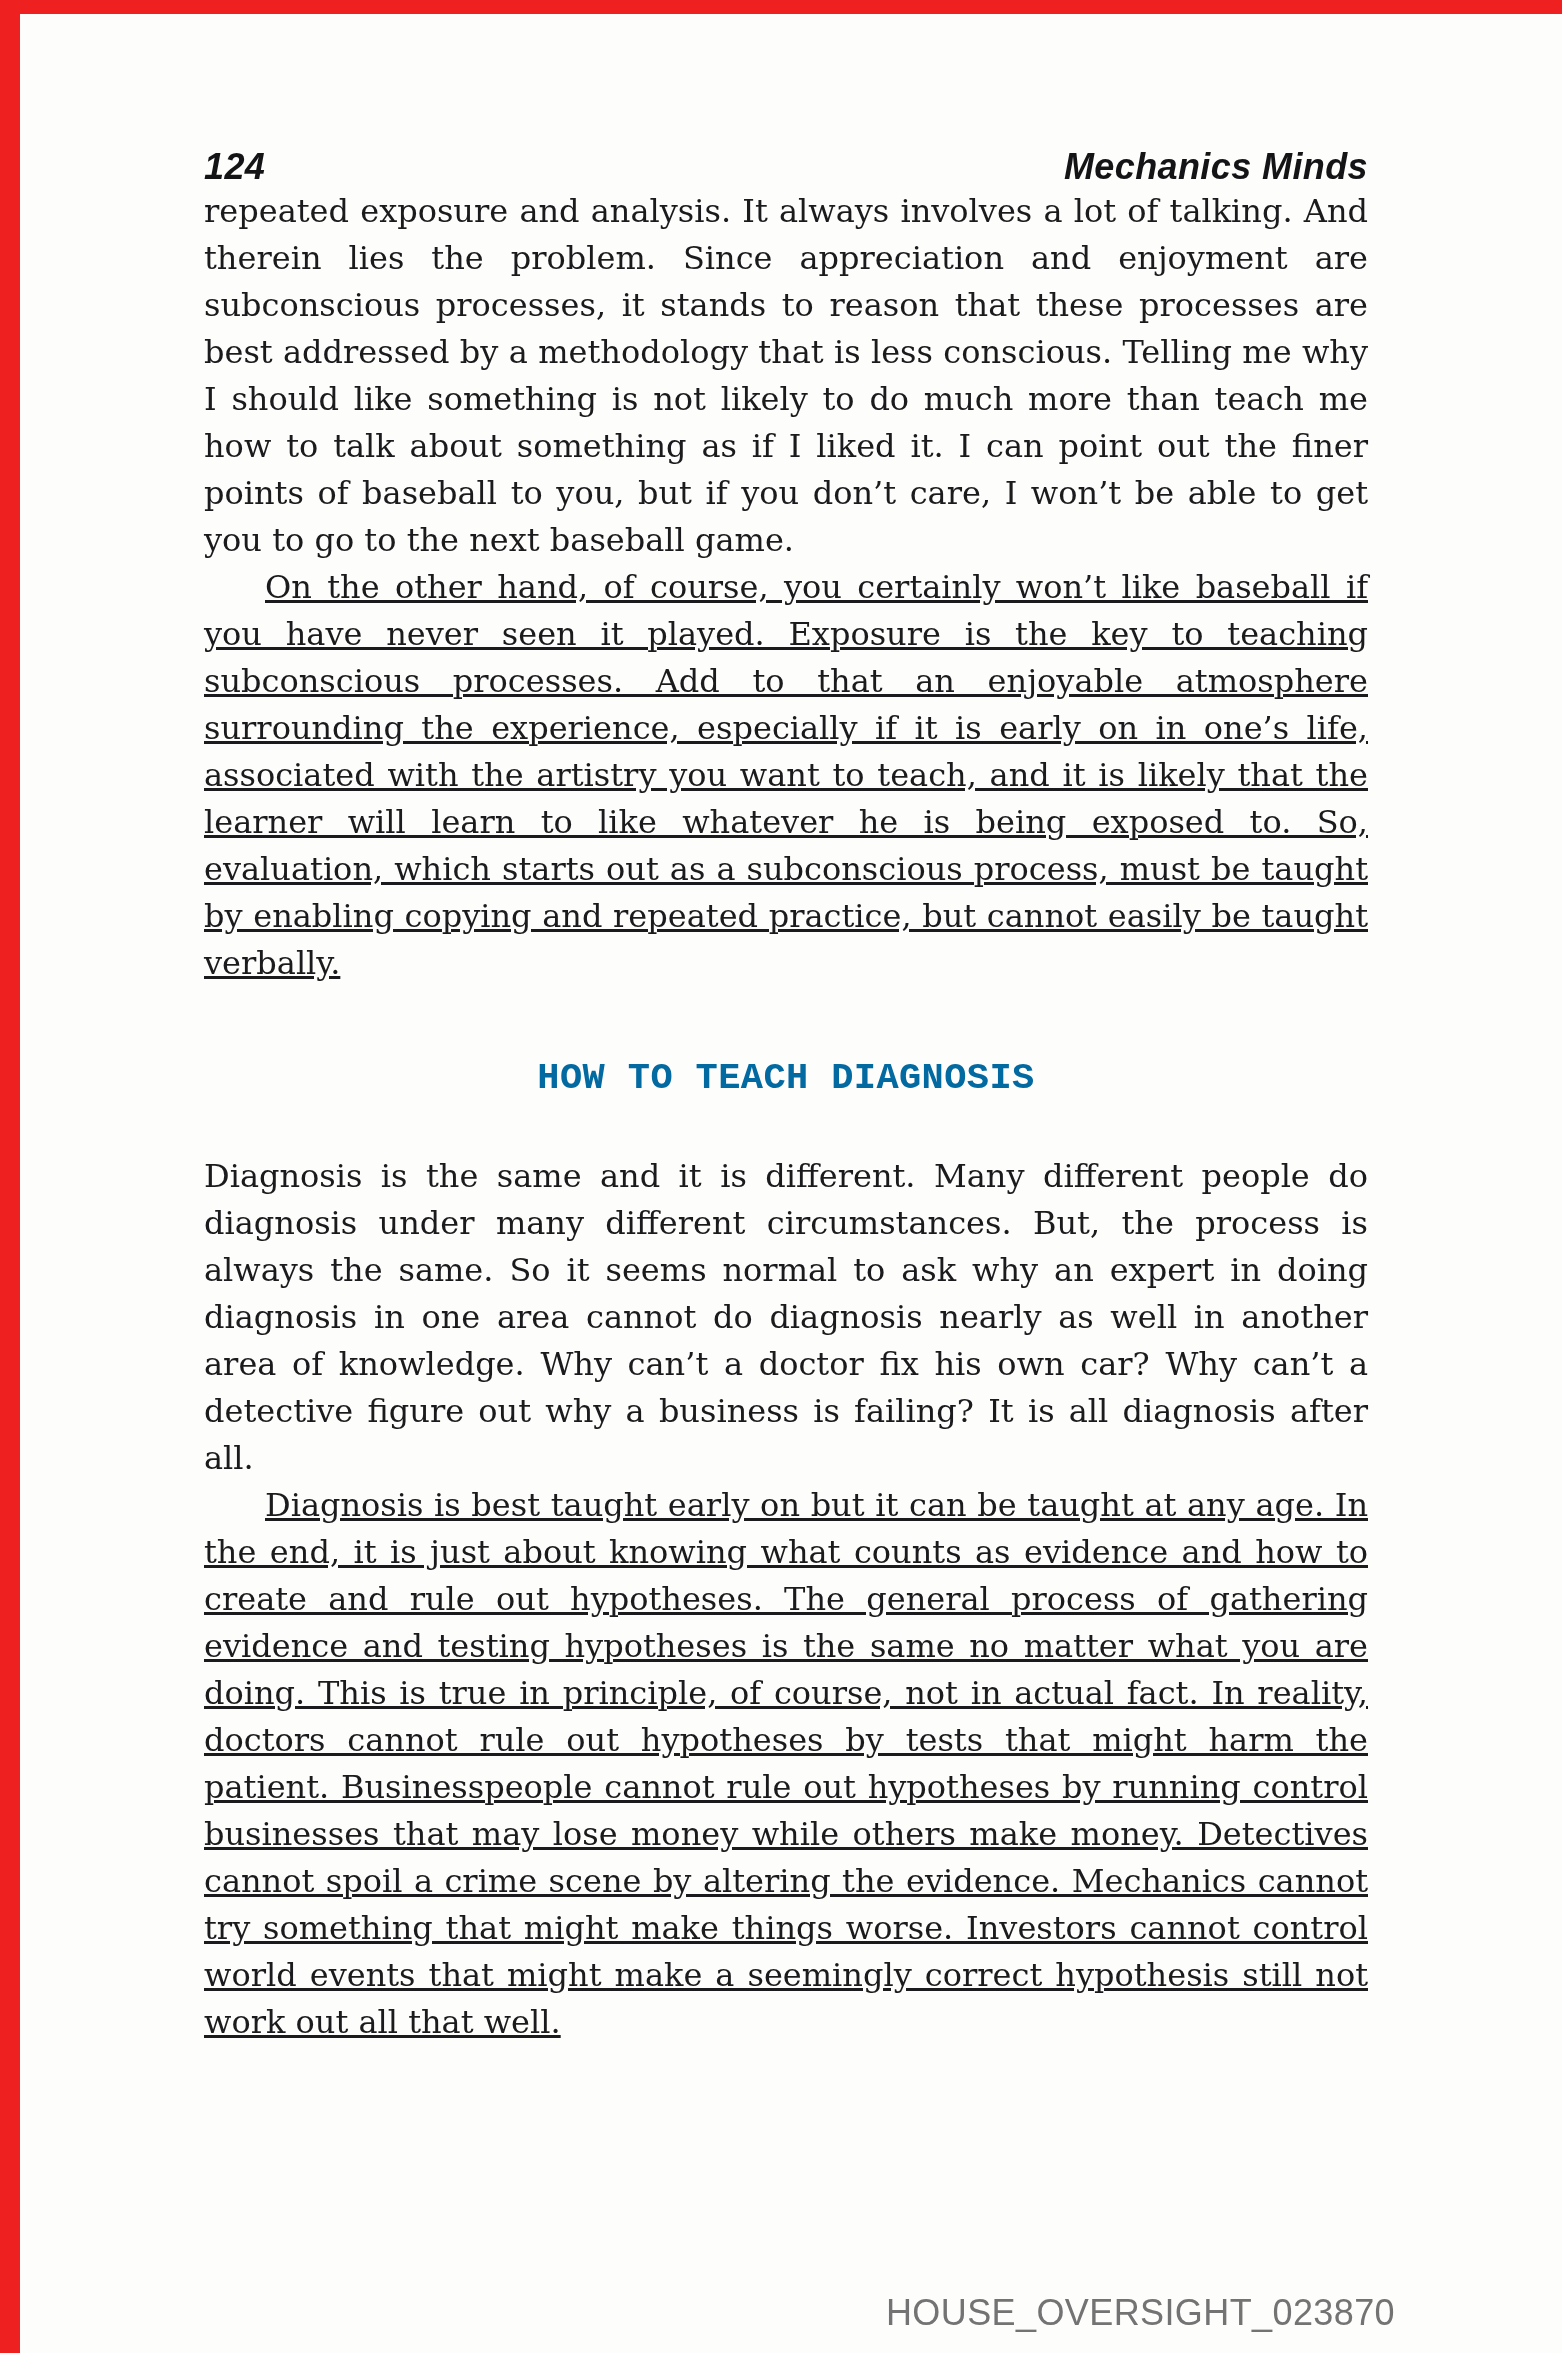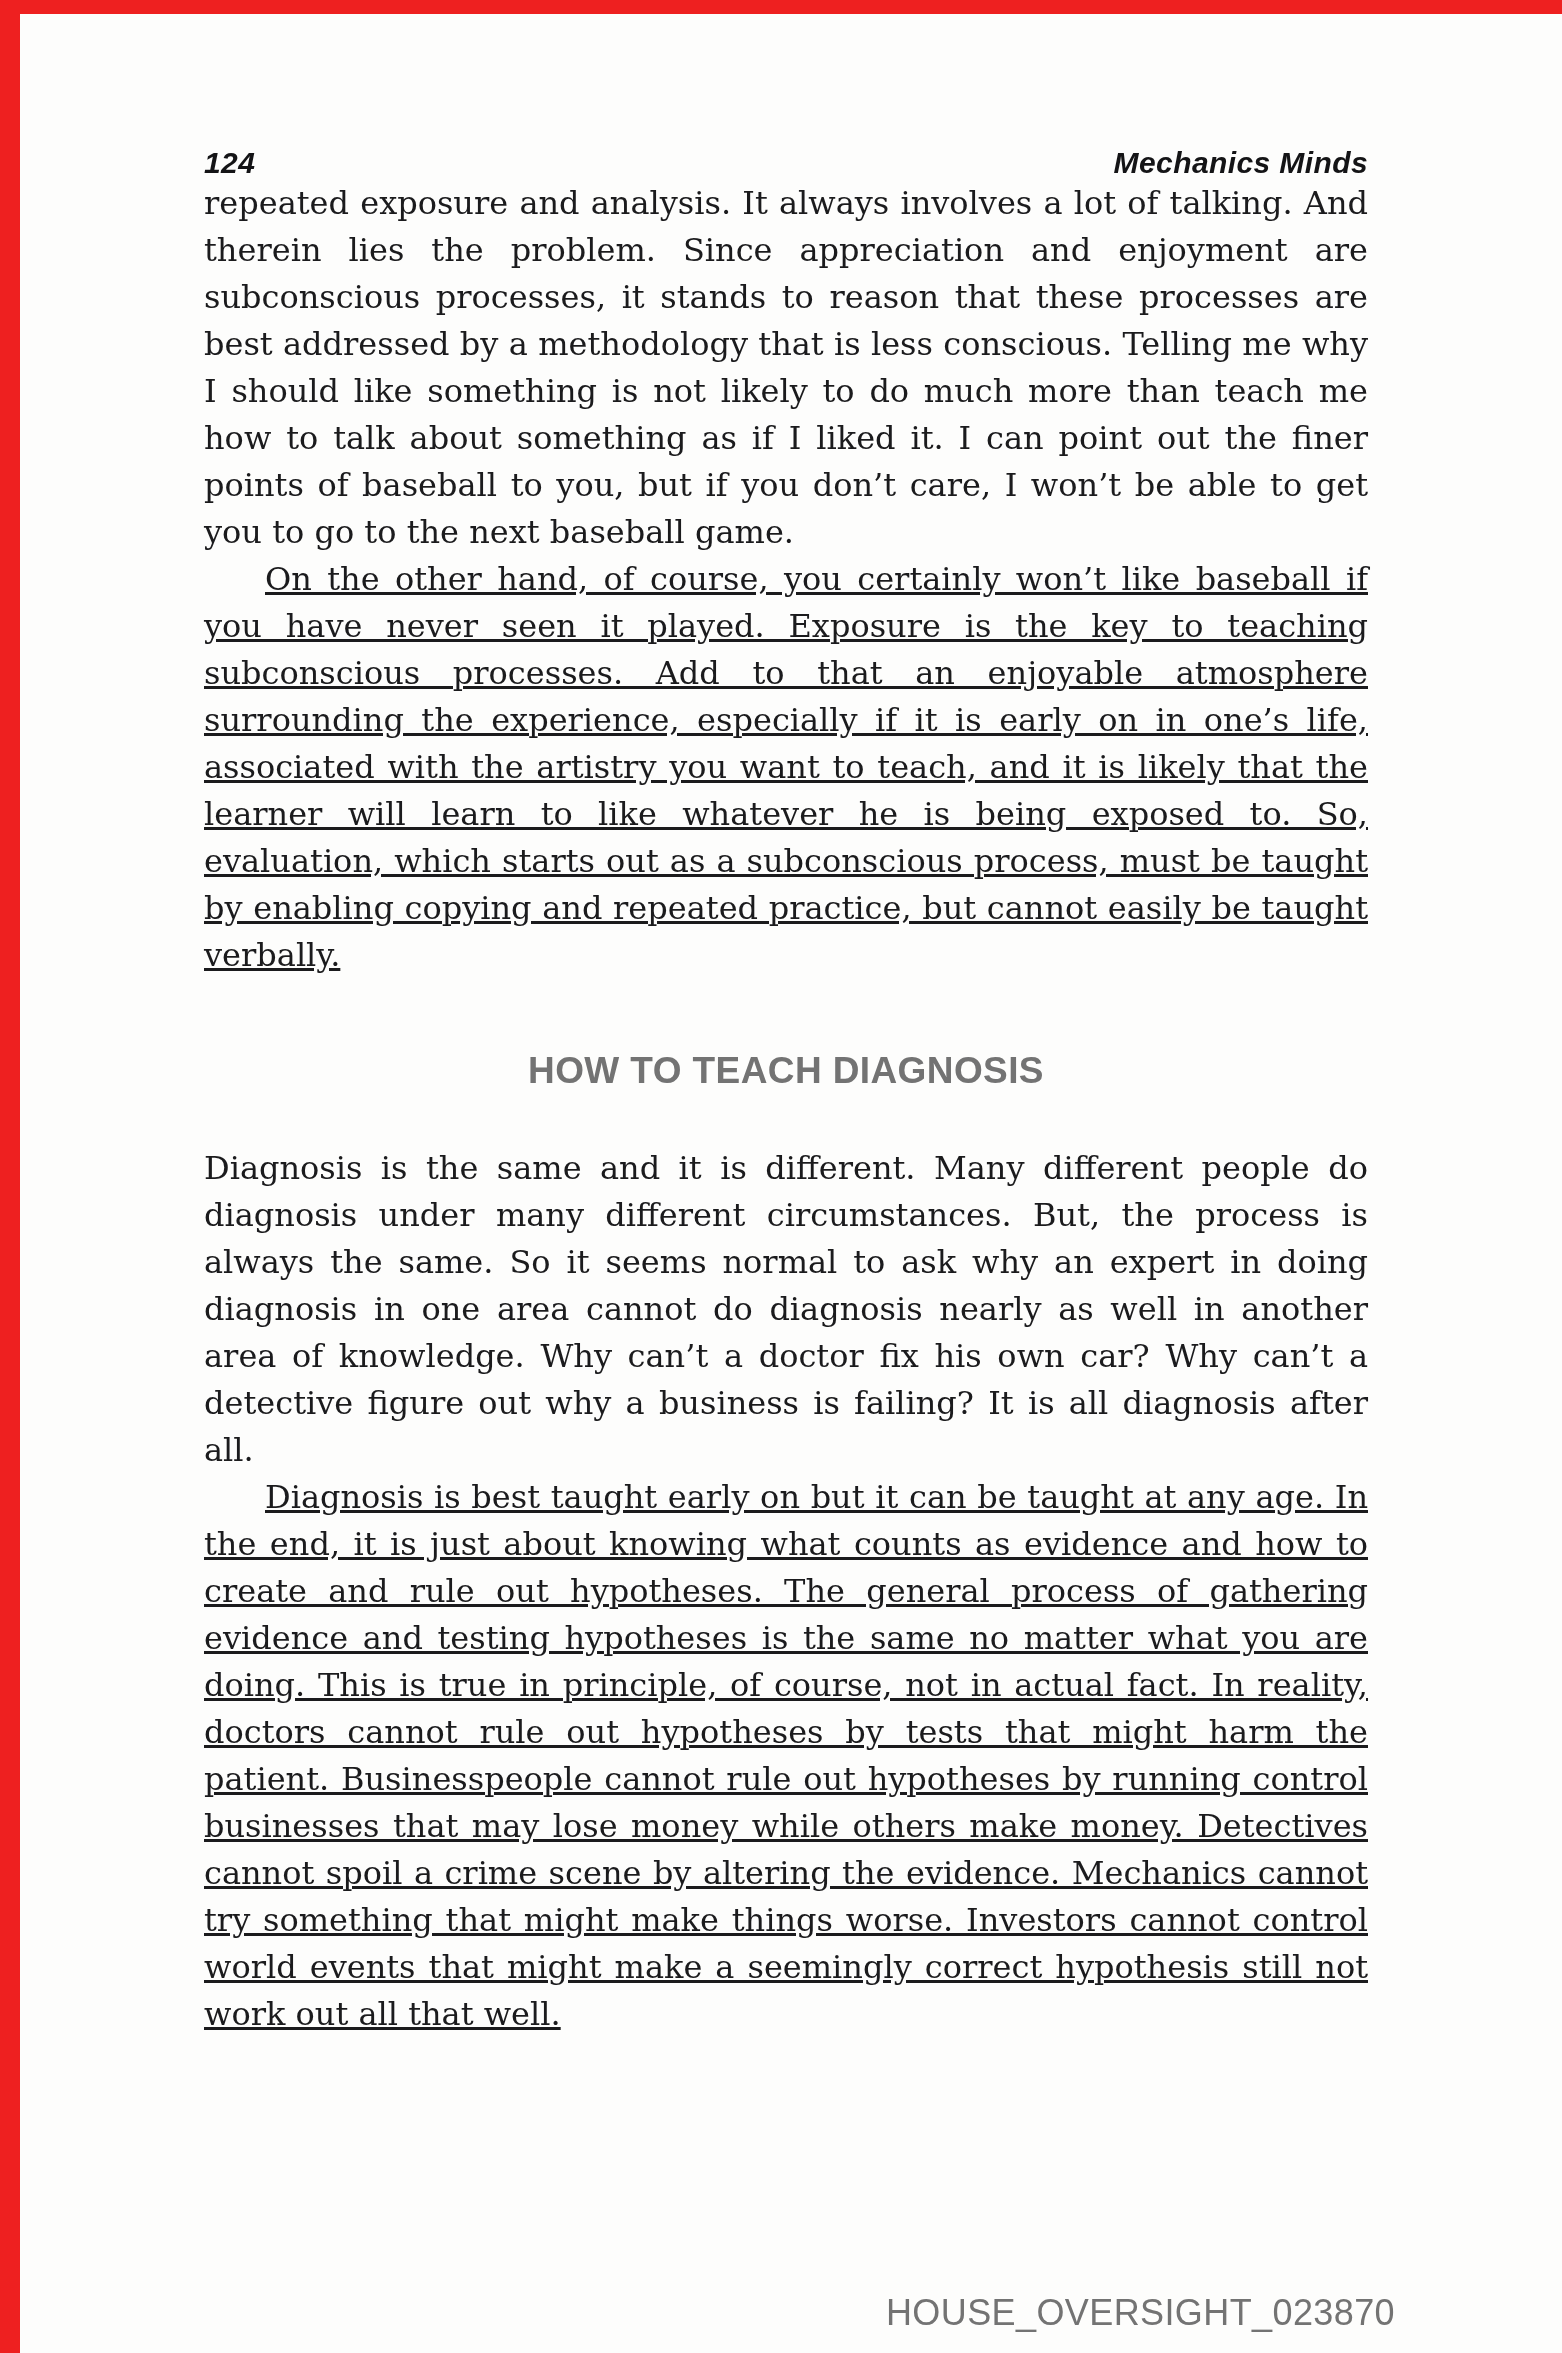--- a/index.html
+++ b/index.html
@@ -36,46 +36,46 @@
     right: 194px;
     top: 146px;
   }
   .running-header {
     display: flex;
     justify-content: space-between;
     align-items: baseline;
     font-family: "Liberation Sans", sans-serif;
     font-weight: bold;
     font-style: italic;
-    font-size: 30px;
+    font-size: 36px;
     letter-spacing: 0.4px;
     color: #141416;
   }
   .body-text {
     font-size: 32px;
     line-height: 47px;
     text-align: justify;
   }
   .body-text p {
     margin: 0;
     padding: 0;
   }
   .body-text p.indent {
     text-indent: 61px;
     text-decoration: underline;
   }
   .section-heading {
-    font-family: Liberation Sans, sans-serif;
+    font-family: Liberation Mono, monospace;
     font-weight: bold;
     font-style: normal;
     font-size: 37px;
     letter-spacing: 0.4px;
     text-align: center;
     margin: 68px 0 51px 0;
-    color: #737373;
+    color: #0369a1;
   }
   .bates-stamp {
     position: absolute;
     right: 167px;
     bottom: 20.4px;
     font-family: "Liberation Sans", sans-serif;
     font-size: 36px;
     letter-spacing: 0.4px;
     color: #737373;
   }

